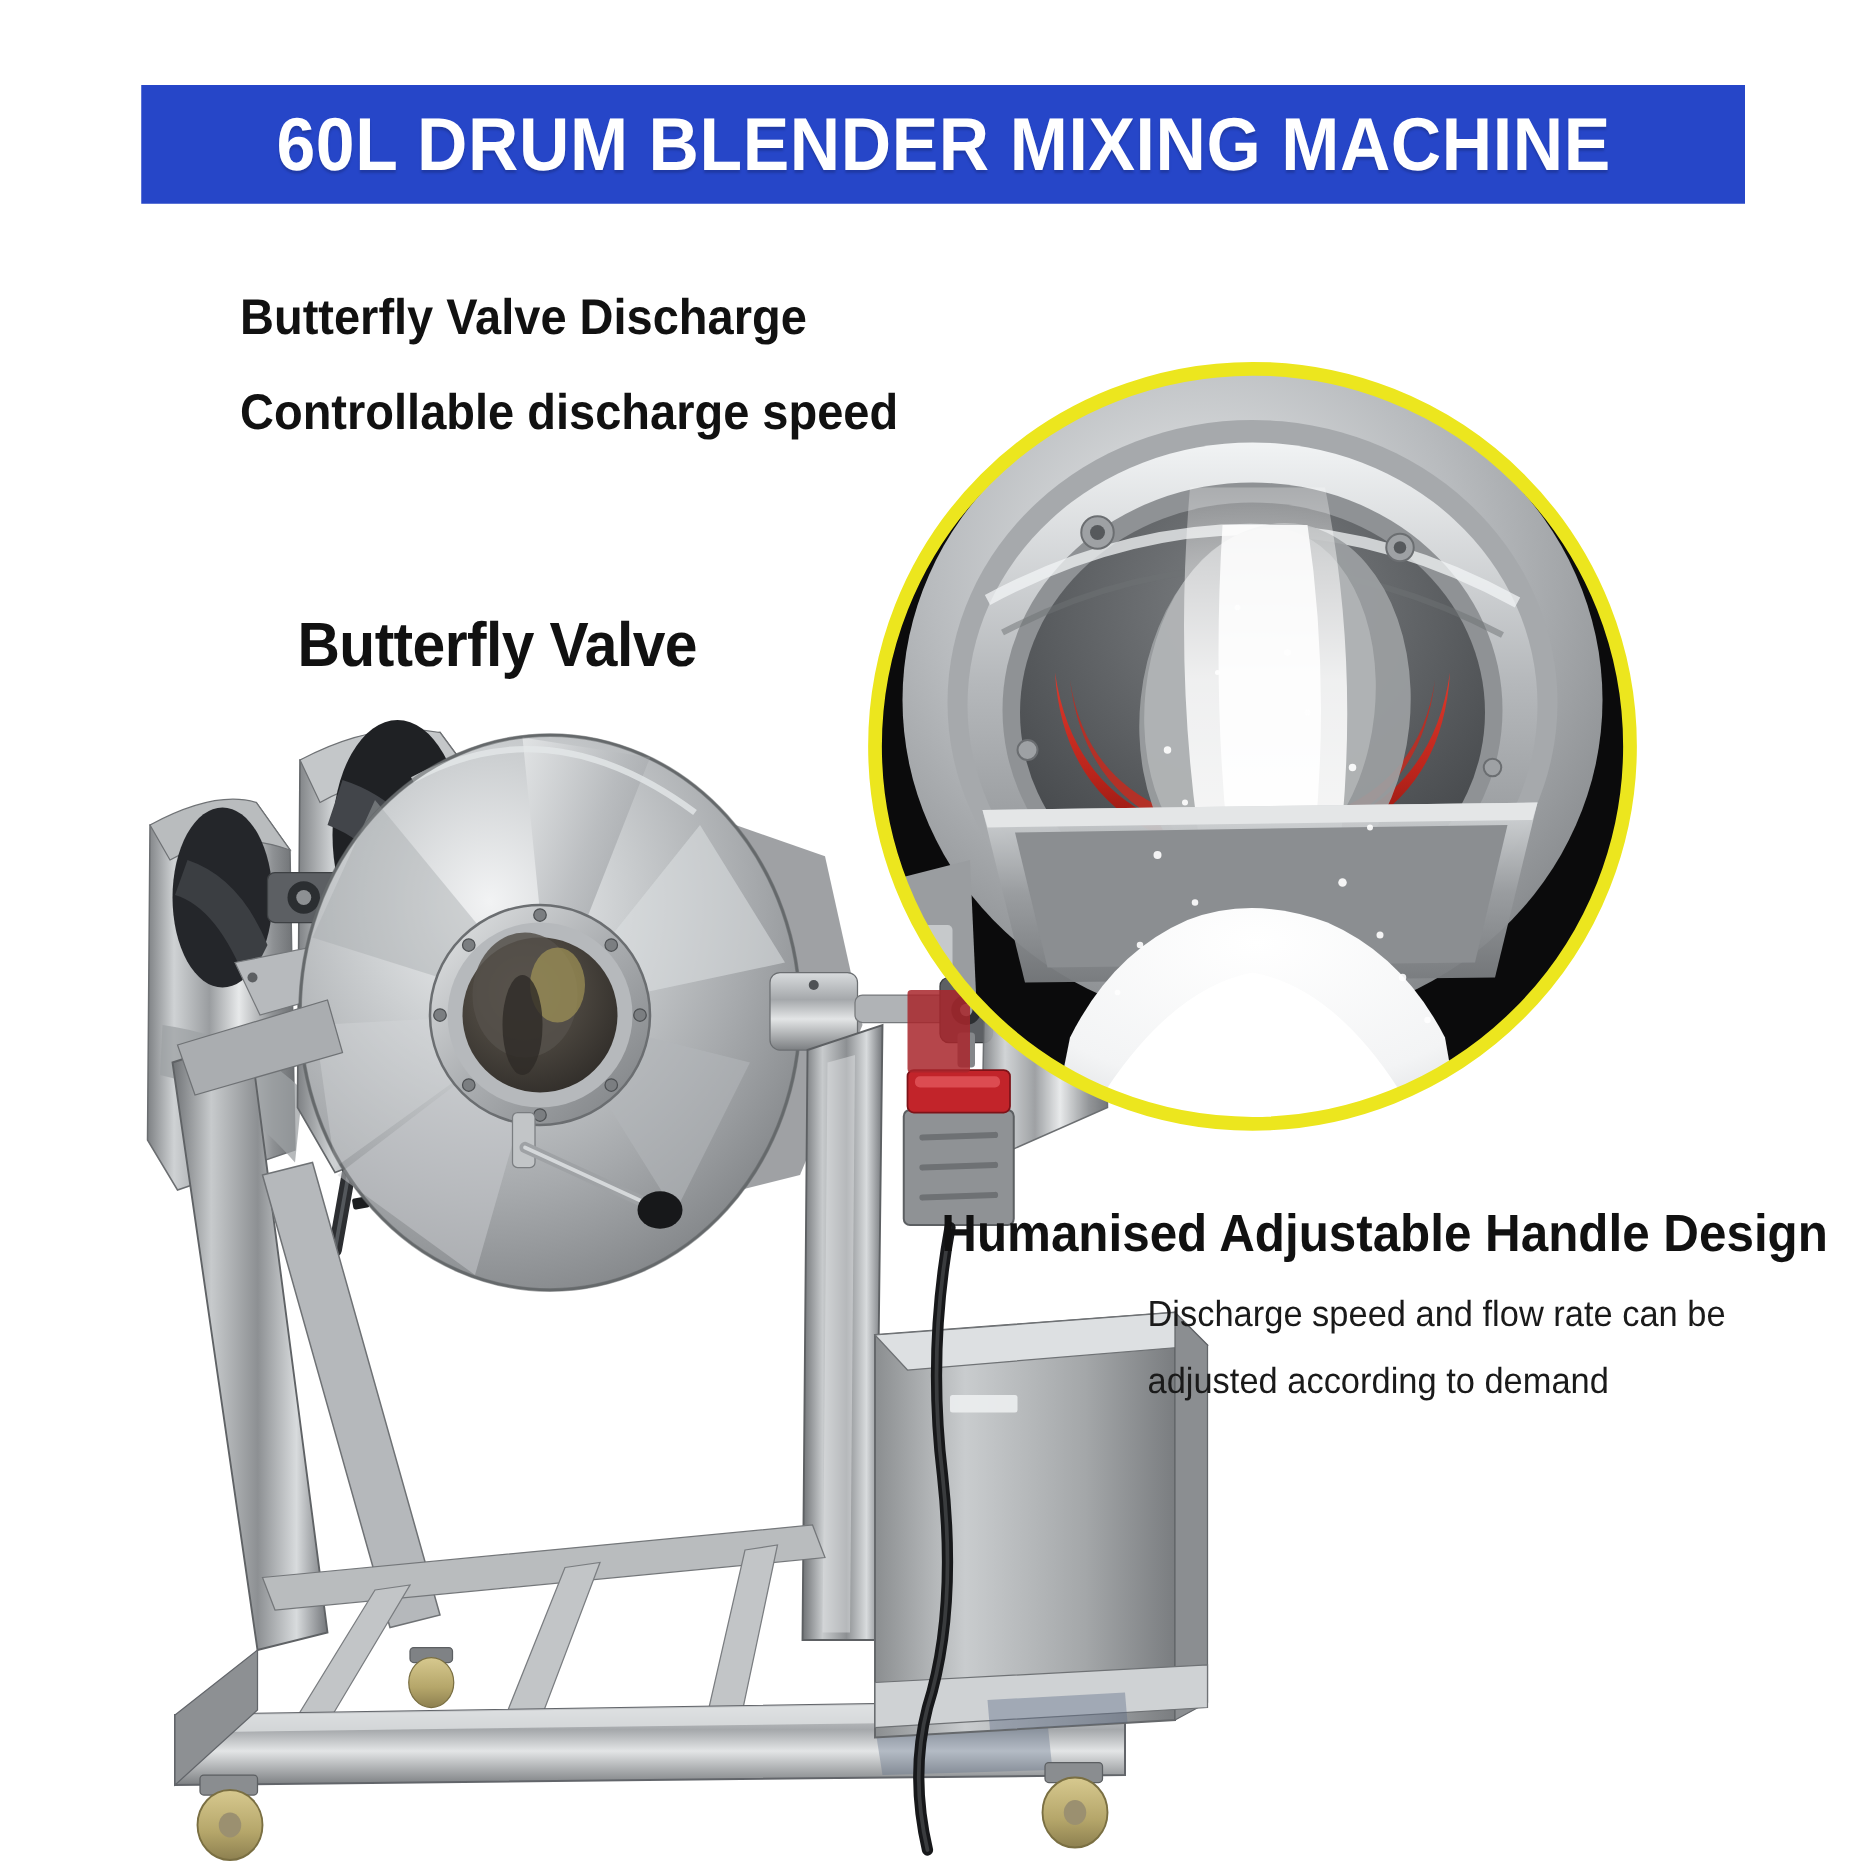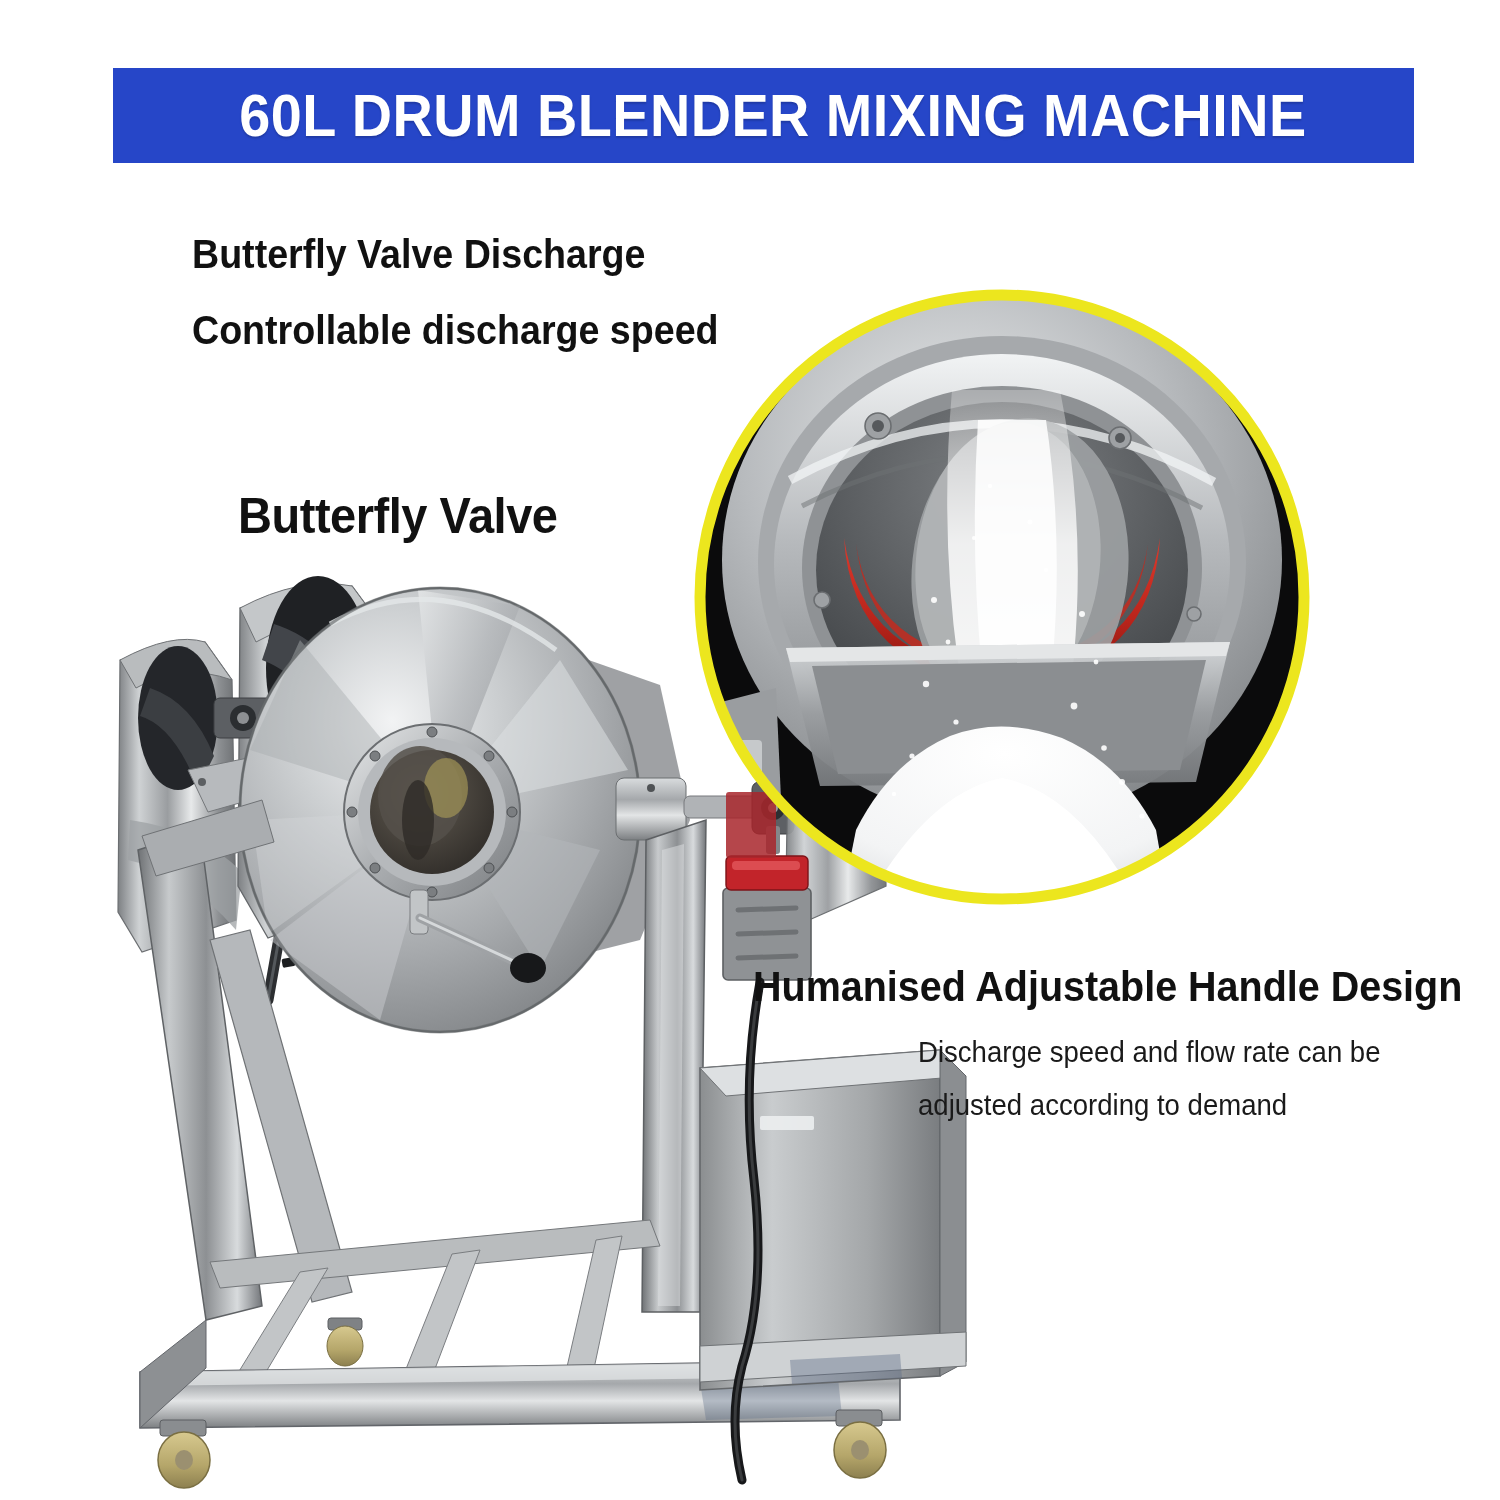--- a/index.html
+++ b/index.html
@@ -20,21 +20,20 @@
   #title-banner {
     position: absolute;
     left: 113px;
     top: 68px;
     width: 1283px;
     height: 95px;
     background: #2646c8;
     display: flex;
     align-items: center;
     justify-content: center;
-    padding-left: 18px;
   }
   #title-text {
     color: #ffffff;
     font-family: "Liberation Sans Narrow", "Liberation Sans", sans-serif;
     font-weight: bold;
     font-size: 60px;
     letter-spacing: 0.5px;
     transform: scaleX(0.93);
     transform-origin: center center;
     white-space: nowrap;

